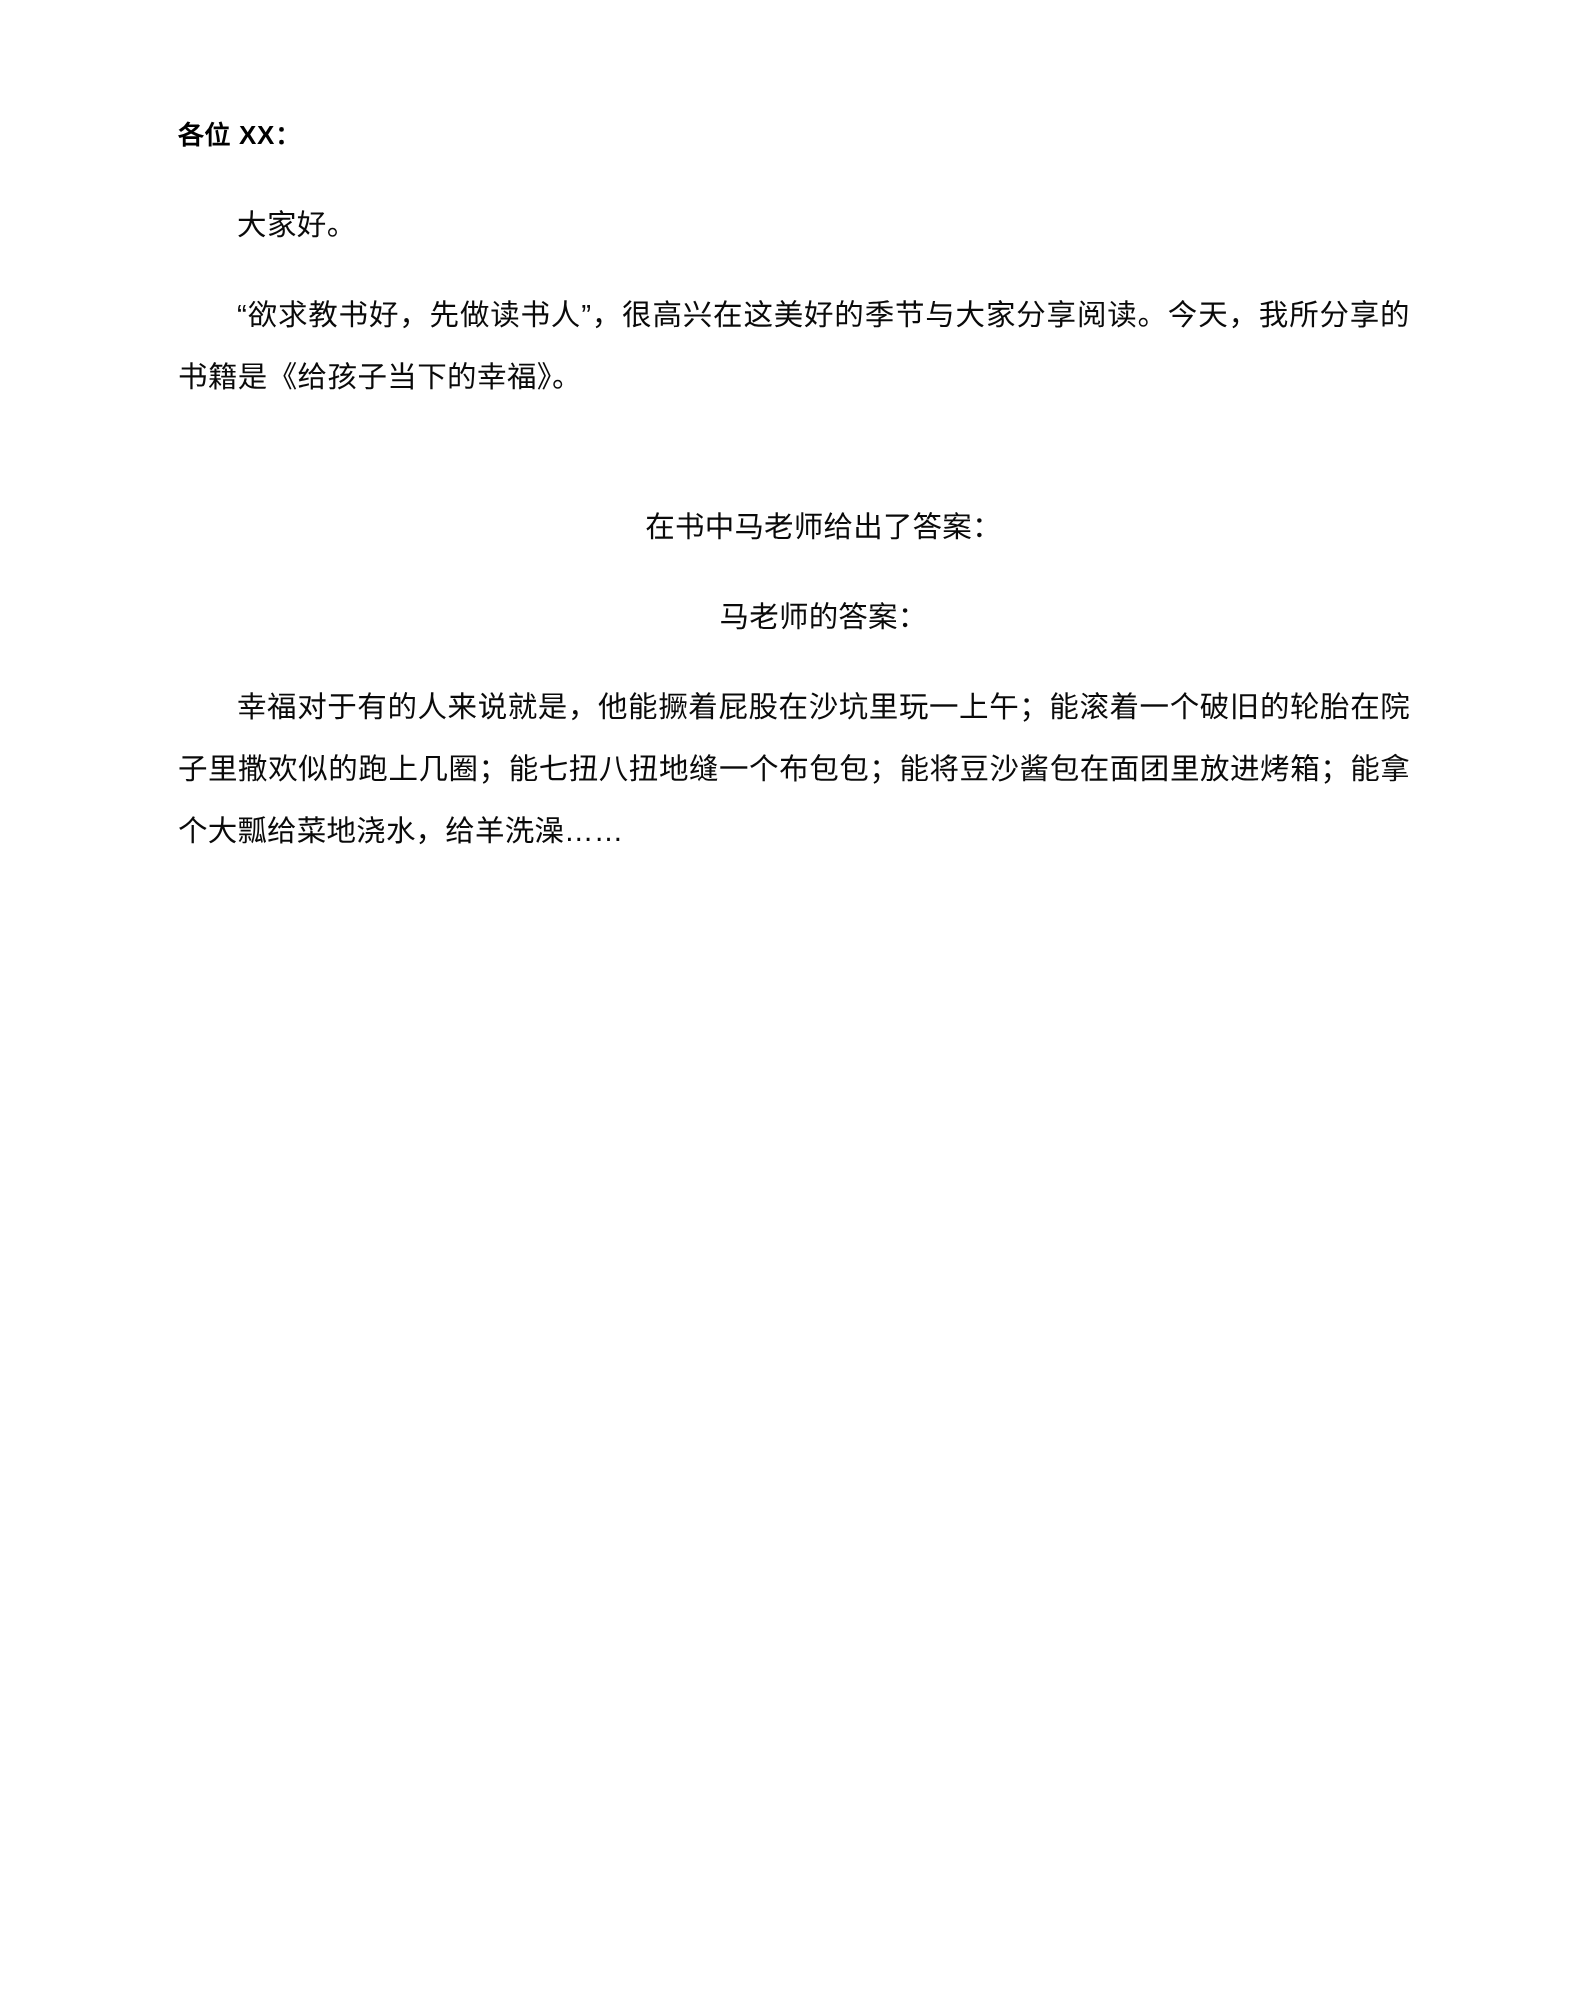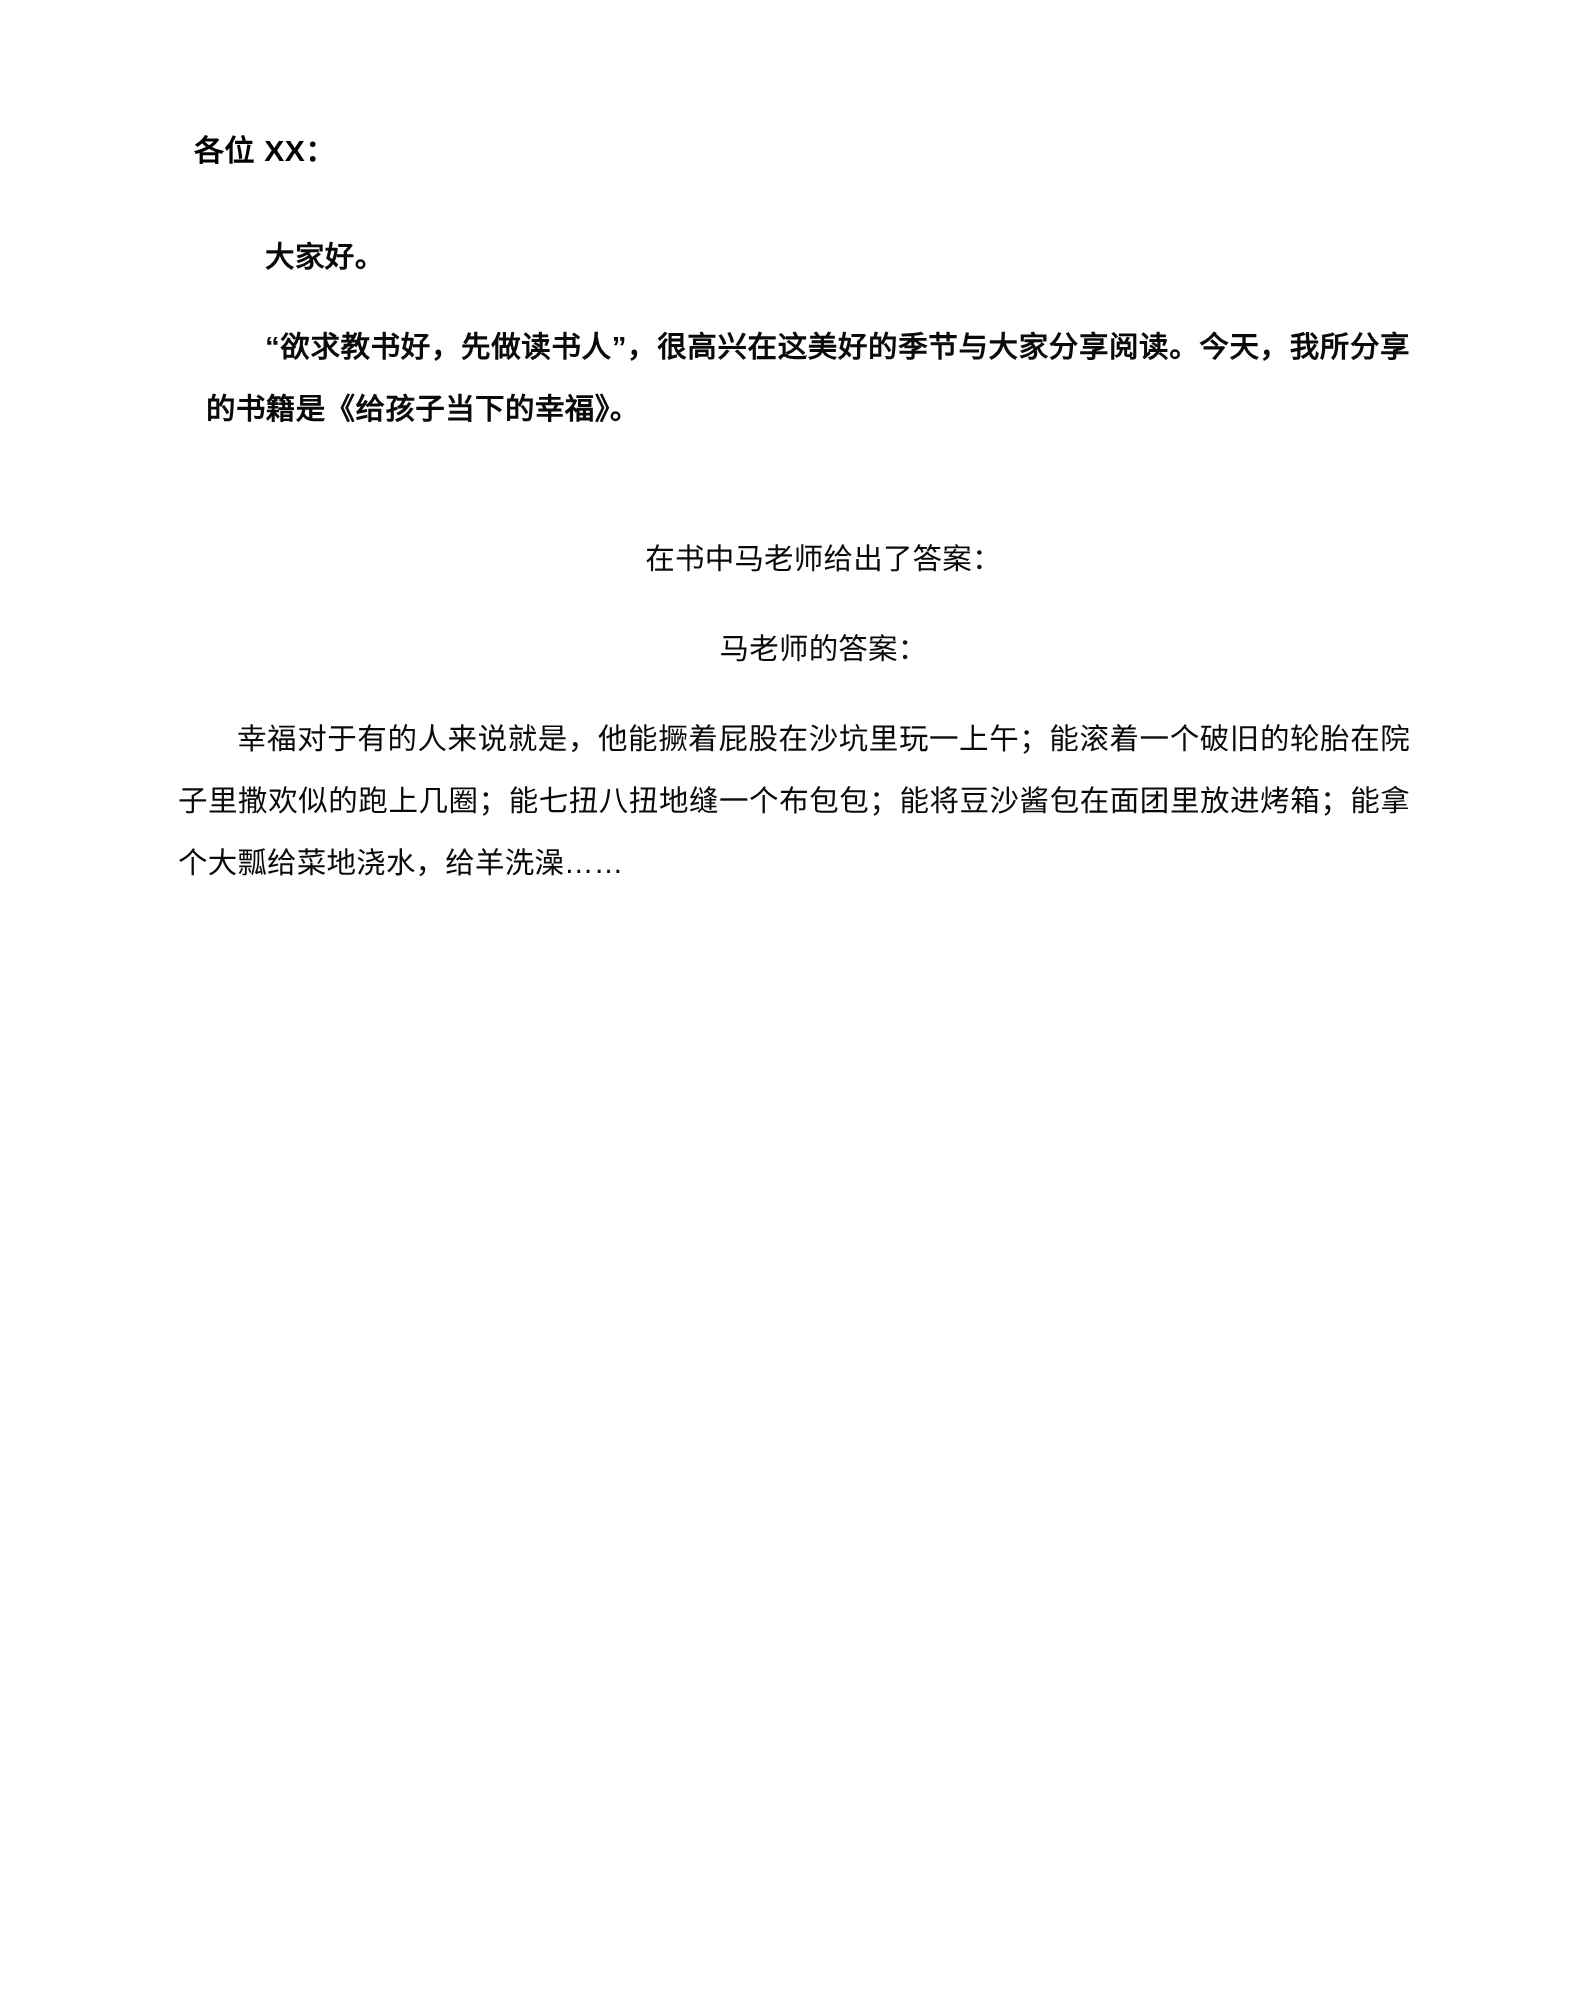--- a/index.html
+++ b/index.html
@@ -37,31 +37,30 @@
     font-size: 29.5px;
     line-height: 62px;
     letter-spacing: 0.2px;
     text-align: justify;
     text-justify: inter-character;
     word-break: break-all;
     color: #0a0a0a;
   }
 
   .para.bold {
-    font-weight: 700;
+    font-weight: 400;
     letter-spacing: 0.4px;
-    margin-left: 28px;
   }
 
   
   .salutation {
-    font-size: 30px;
+    font-size: 26px;
     font-weight: 700;
     line-height: 62px;
-    margin: 16px;
+    margin: 0;
     letter-spacing: 0.6px;
   }
 
   
   .indent {
     text-indent: 2em;
   }
 
   
   .gap-sm { height: 28px; }

